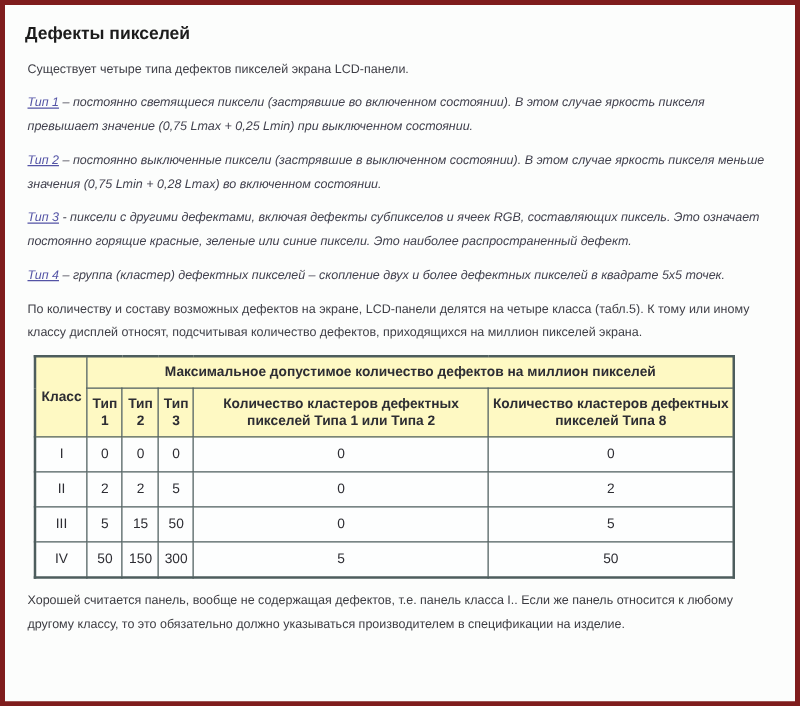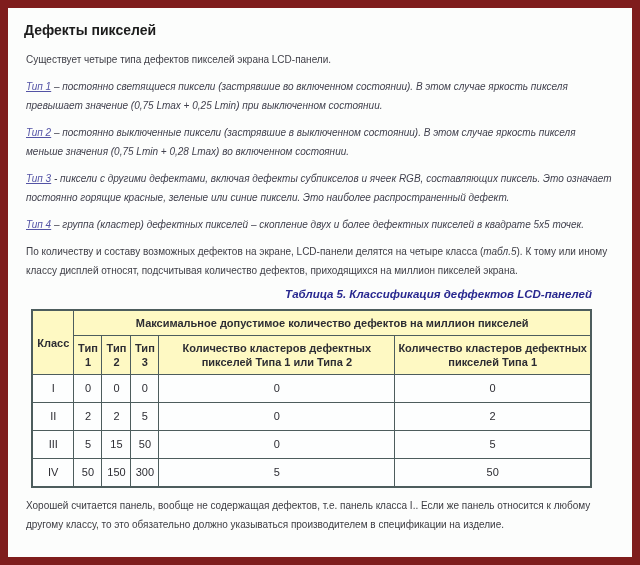--- a/index.html
+++ b/index.html
@@ -1,34 +1,34 @@
 <!DOCTYPE html>
 <html><head>
 <meta charset="utf-8">
 <style>
   html,body { margin:0; padding:0; background:#e8e8e8; }
   .frame {
     box-sizing:border-box;
     width:640px; height:565px;
-    border:8px solid #7f1d1d;
+    border:4px solid #7f1d1d;
     background:#fcfdfc;
     font-family:"Liberation Sans","DejaVu Sans",sans-serif;
     padding:12px 18px 10px 16px;
     overflow:hidden;
   }
   .page-title {
     font-size:14px; font-weight:bold; color:#1c1c1c;
     margin:2px 0 12px 0;
   }
   p { font-size:10px; line-height:19px; color:#3e3e46; margin:0 0 8px 2px; }
   p.type-para { font-style:italic; color:#41414e; margin-bottom:8px; }
   a.type-link {
     color:#5353a5; font-style:italic; text-decoration:underline; cursor:pointer;
   }
-  .inline-italic { font-style:italic; }
+  .inline-italic { }
   .table-block { width:561px; margin-left:7px; }
   .table-caption {
     text-align:right; font-weight:bold; font-style:italic;
     color:#28288f; font-size:11.5px; margin:4px 0 9px 0;
   }
   table.defects {
     border-collapse:collapse; width:561px;
     font-size:11px; color:#2d2d33;
     border:2px solid #4d5d5d;
     background:#fdfefe;
@@ -62,42 +62,41 @@
     <a class="type-link" href="#">Тип 3</a><span> - пиксели с другими дефектами, включая дефекты субпикселов и ячеек RGB, составляющих пиксель. Это означает постоянно горящие красные, зеленые или синие пиксели. Это наиболее распространенный дефект.</span>
   </p>
 
   <p class="type-para">
     <a class="type-link" href="#">Тип 4</a><span> – группа (кластер) дефектных пикселей – скопление двух и более дефектных пикселей в квадрате 5х5 точек.</span>
   </p>
 
   <p><span>По количеству и составу возможных дефектов на экране, LCD-панели делятся на четыре класса (</span><span class="inline-italic">табл.5</span><span>). К тому или иному классу дисплей относят, подсчитывая количество дефектов, приходящихся на миллион пикселей экрана.</span></p>
 
   <div class="table-block">
-    <div class="table-caption">Таблица 5. Классификация деффектов LCD-панелей</div>
 
     <table class="defects">
       <colgroup>
         <col style="width:42px">
           <col style="width:28px">
           <col style="width:29px">
           <col style="width:28px">
           <col style="width:237px">
           <col style="width:197px">
       </colgroup>
       <tbody>
           <tr>
         <th rowspan="2">Класс</th>
         <th colspan="5">Максимальное допустимое количество дефектов на миллион пикселей</th>
       </tr>
       <tr>
         <th>Тип 1</th>
         <th>Тип 2</th>
         <th>Тип 3</th>
         <th>Количество кластеров дефектных пикселей Типа 1 или Типа 2</th>
-        <th>Количество кластеров дефектных пикселей Типа 1</th>
+        <th>Количество кластеров дефектных пикселей Типа 8</th>
       </tr>
       <tr>
         <td>I</td>
         <td>0</td>
         <td>0</td>
         <td>0</td>
         <td>0</td>
         <td>0</td>
       </tr>
       <tr>

